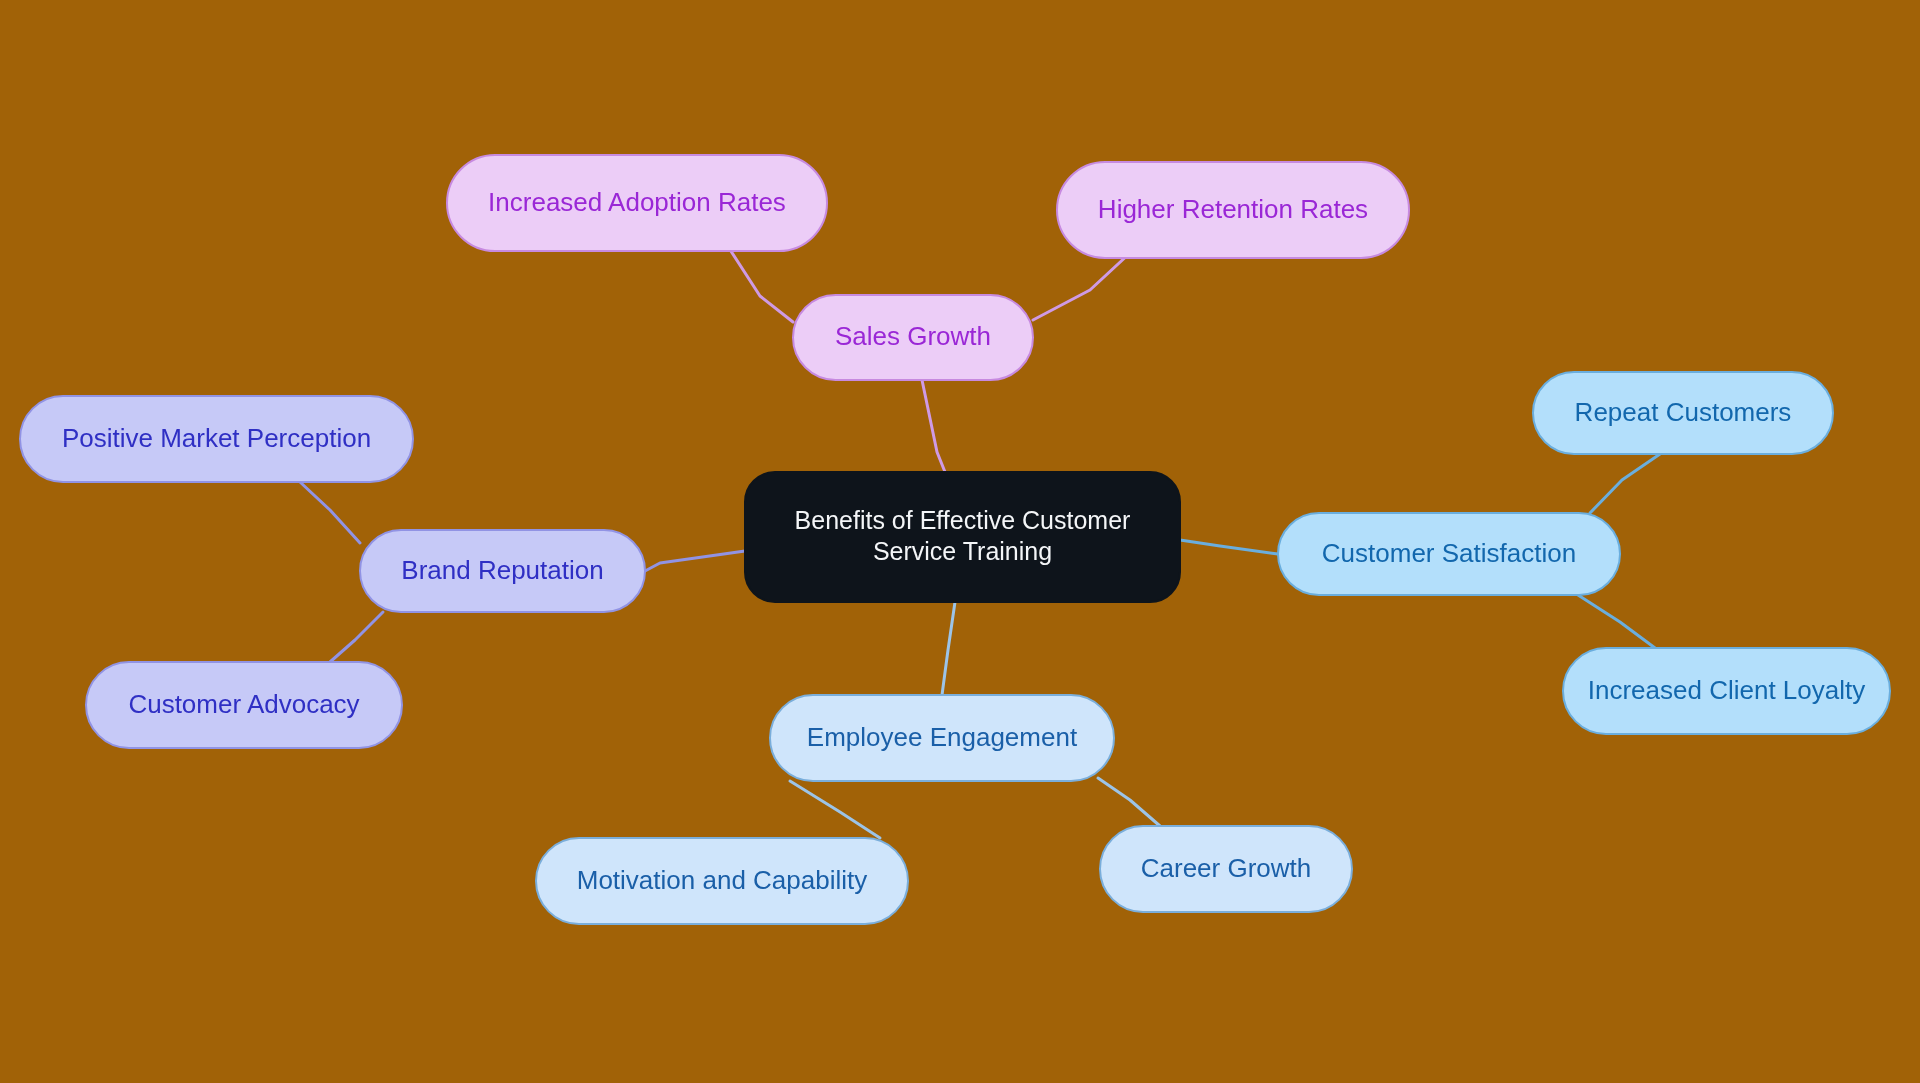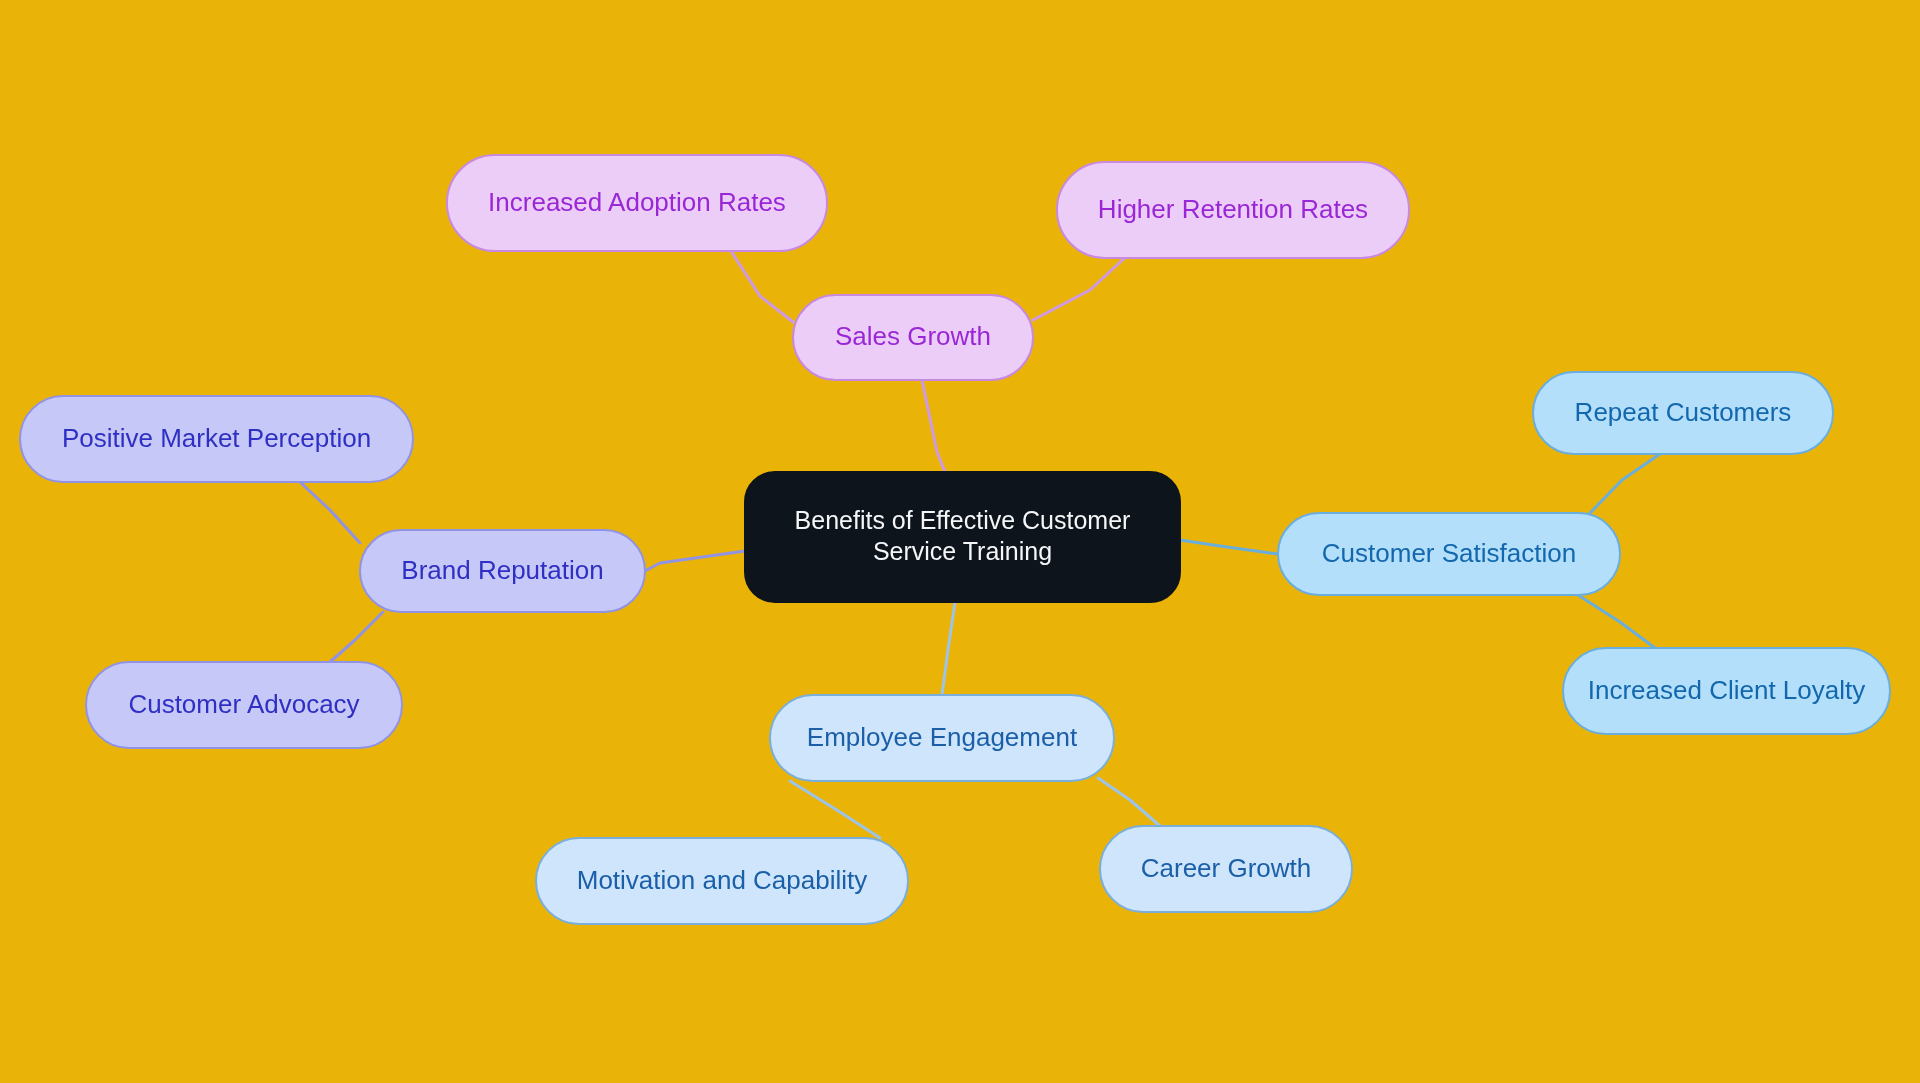--- a/index.html
+++ b/index.html
@@ -10,21 +10,21 @@
   body {
     width: 1920px;
     height: 1083px;
     overflow: hidden;
     font-family: "Liberation Sans", sans-serif;
   }
   #mindmap-root {
     position: relative;
     width: 1920px;
     height: 1083px;
-    background: #eab308;
+    background: #a16207;
   }
   svg#mindmap-svg {
     position: absolute;
     top: 0;
     left: 0;
     width: 1920px;
     height: 1083px;
     display: block;
   }
   .edge-path {

